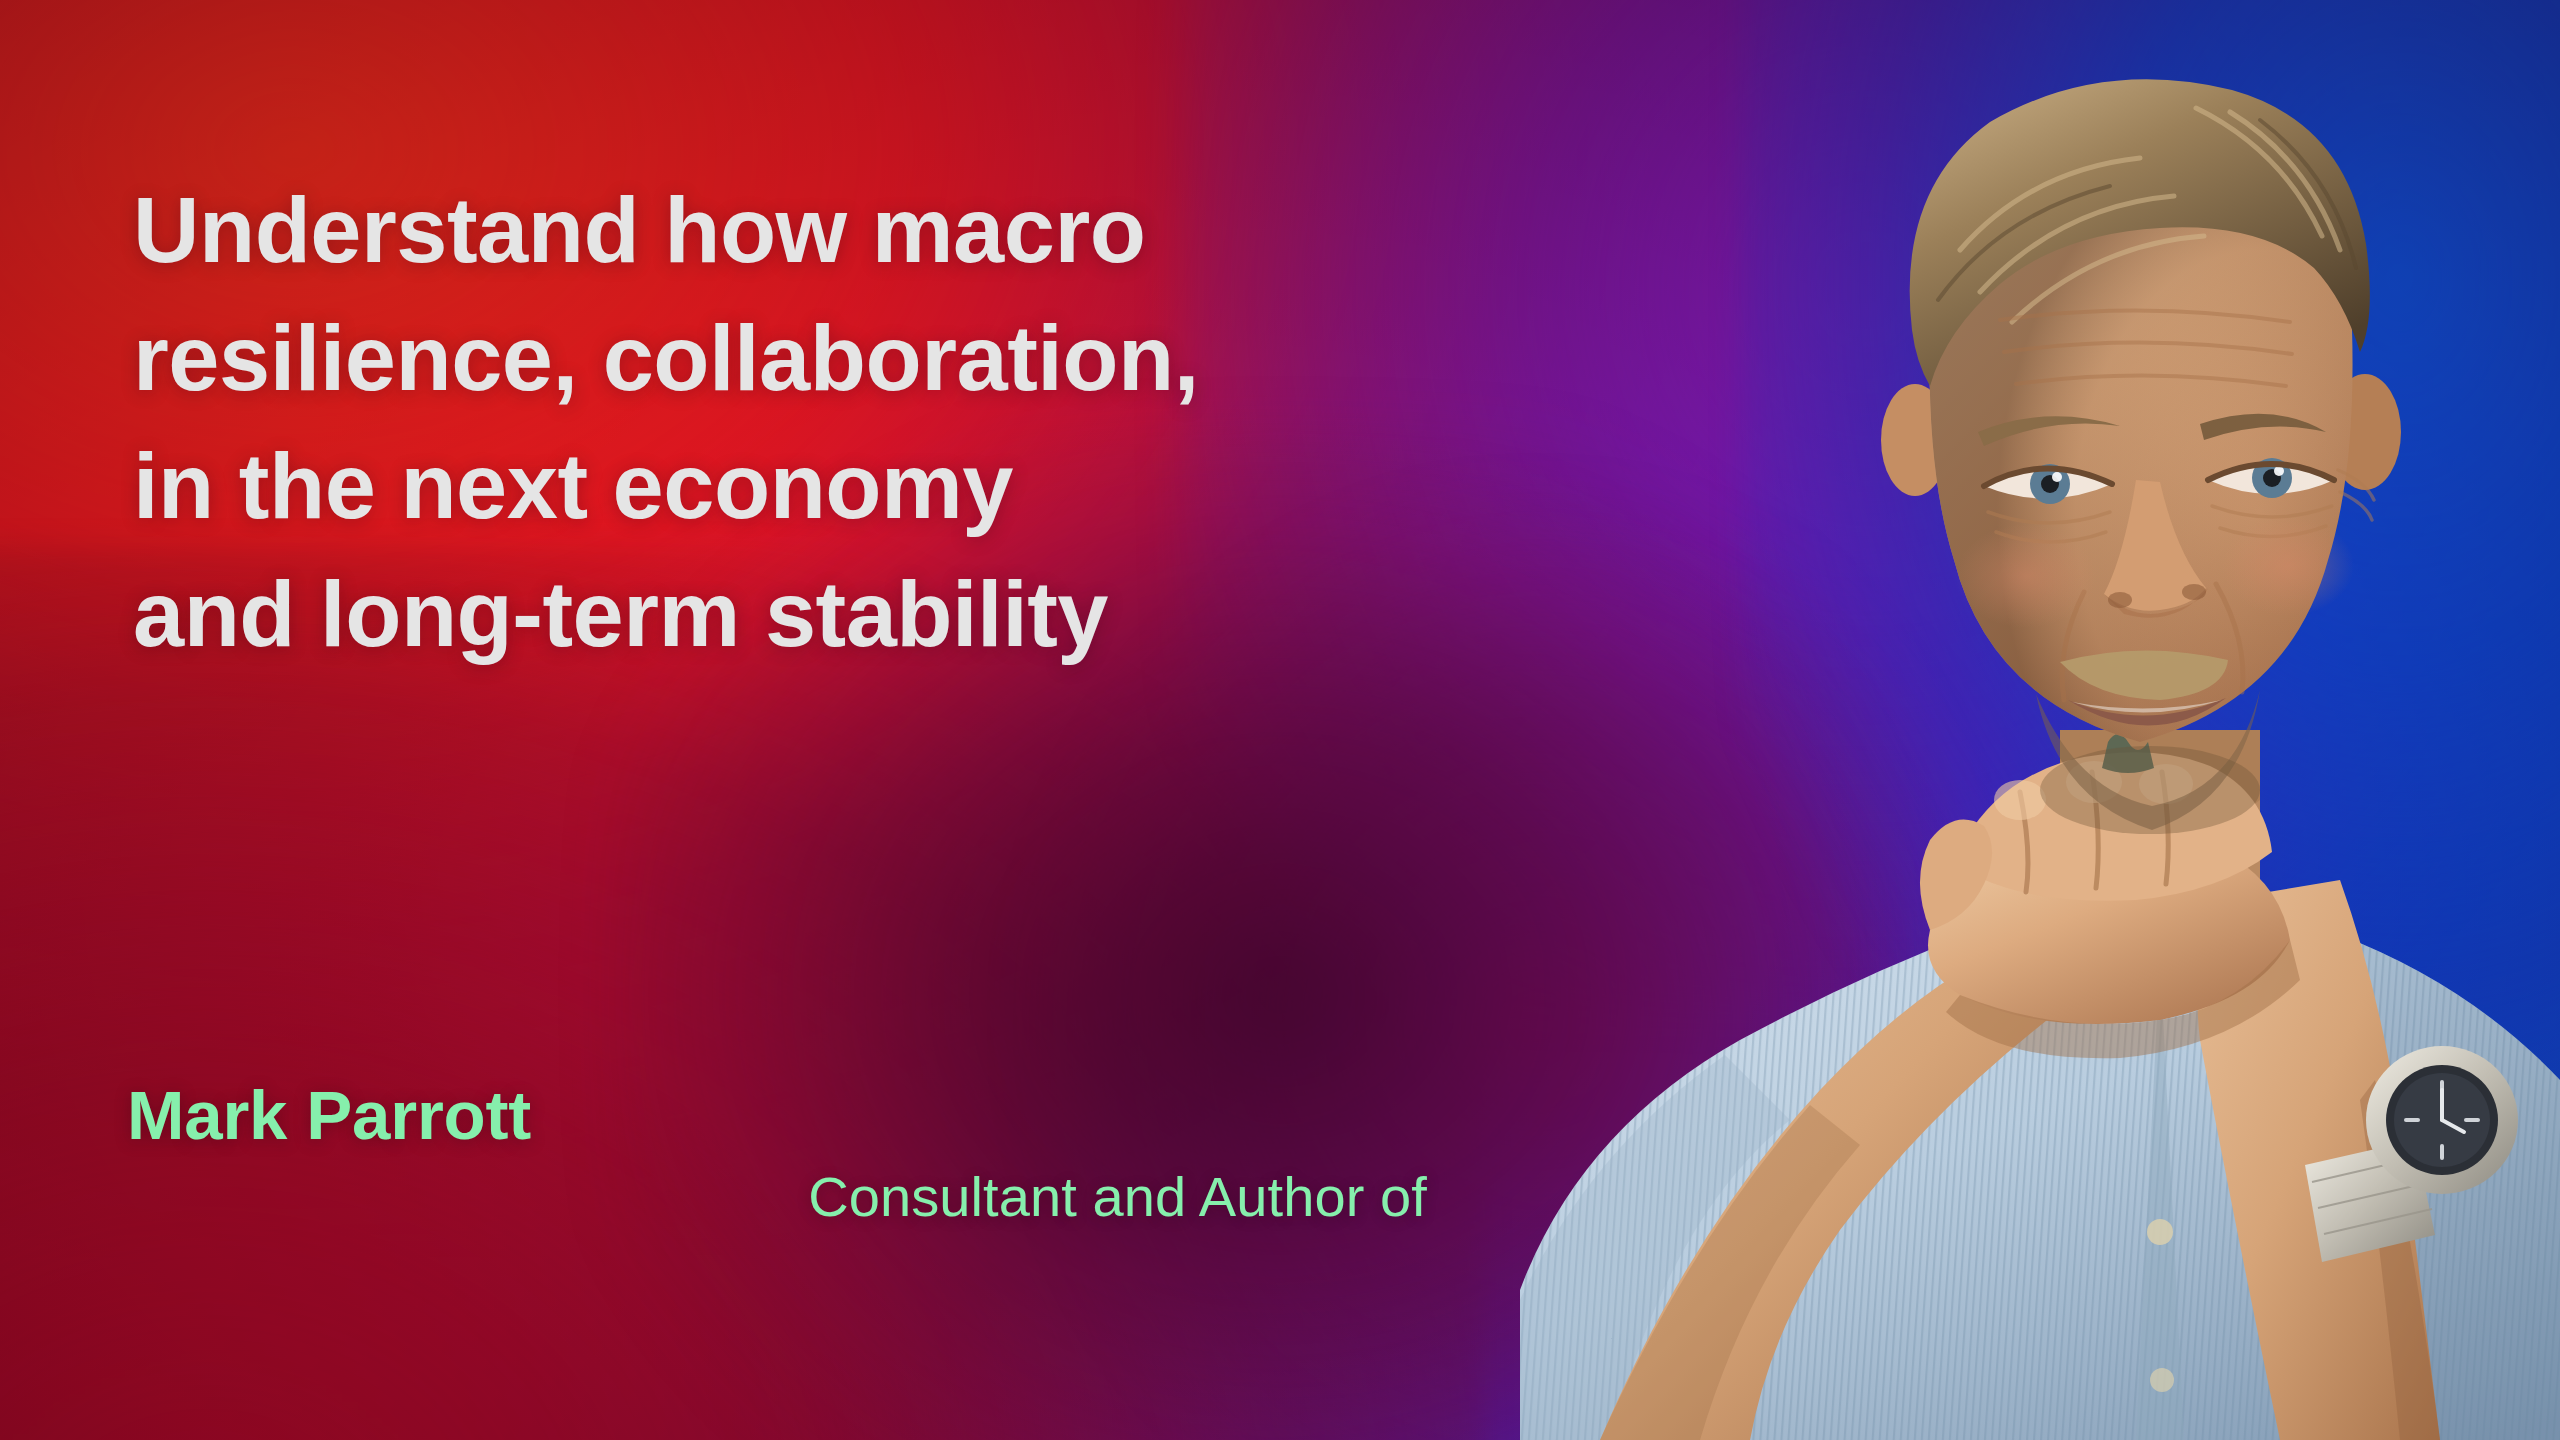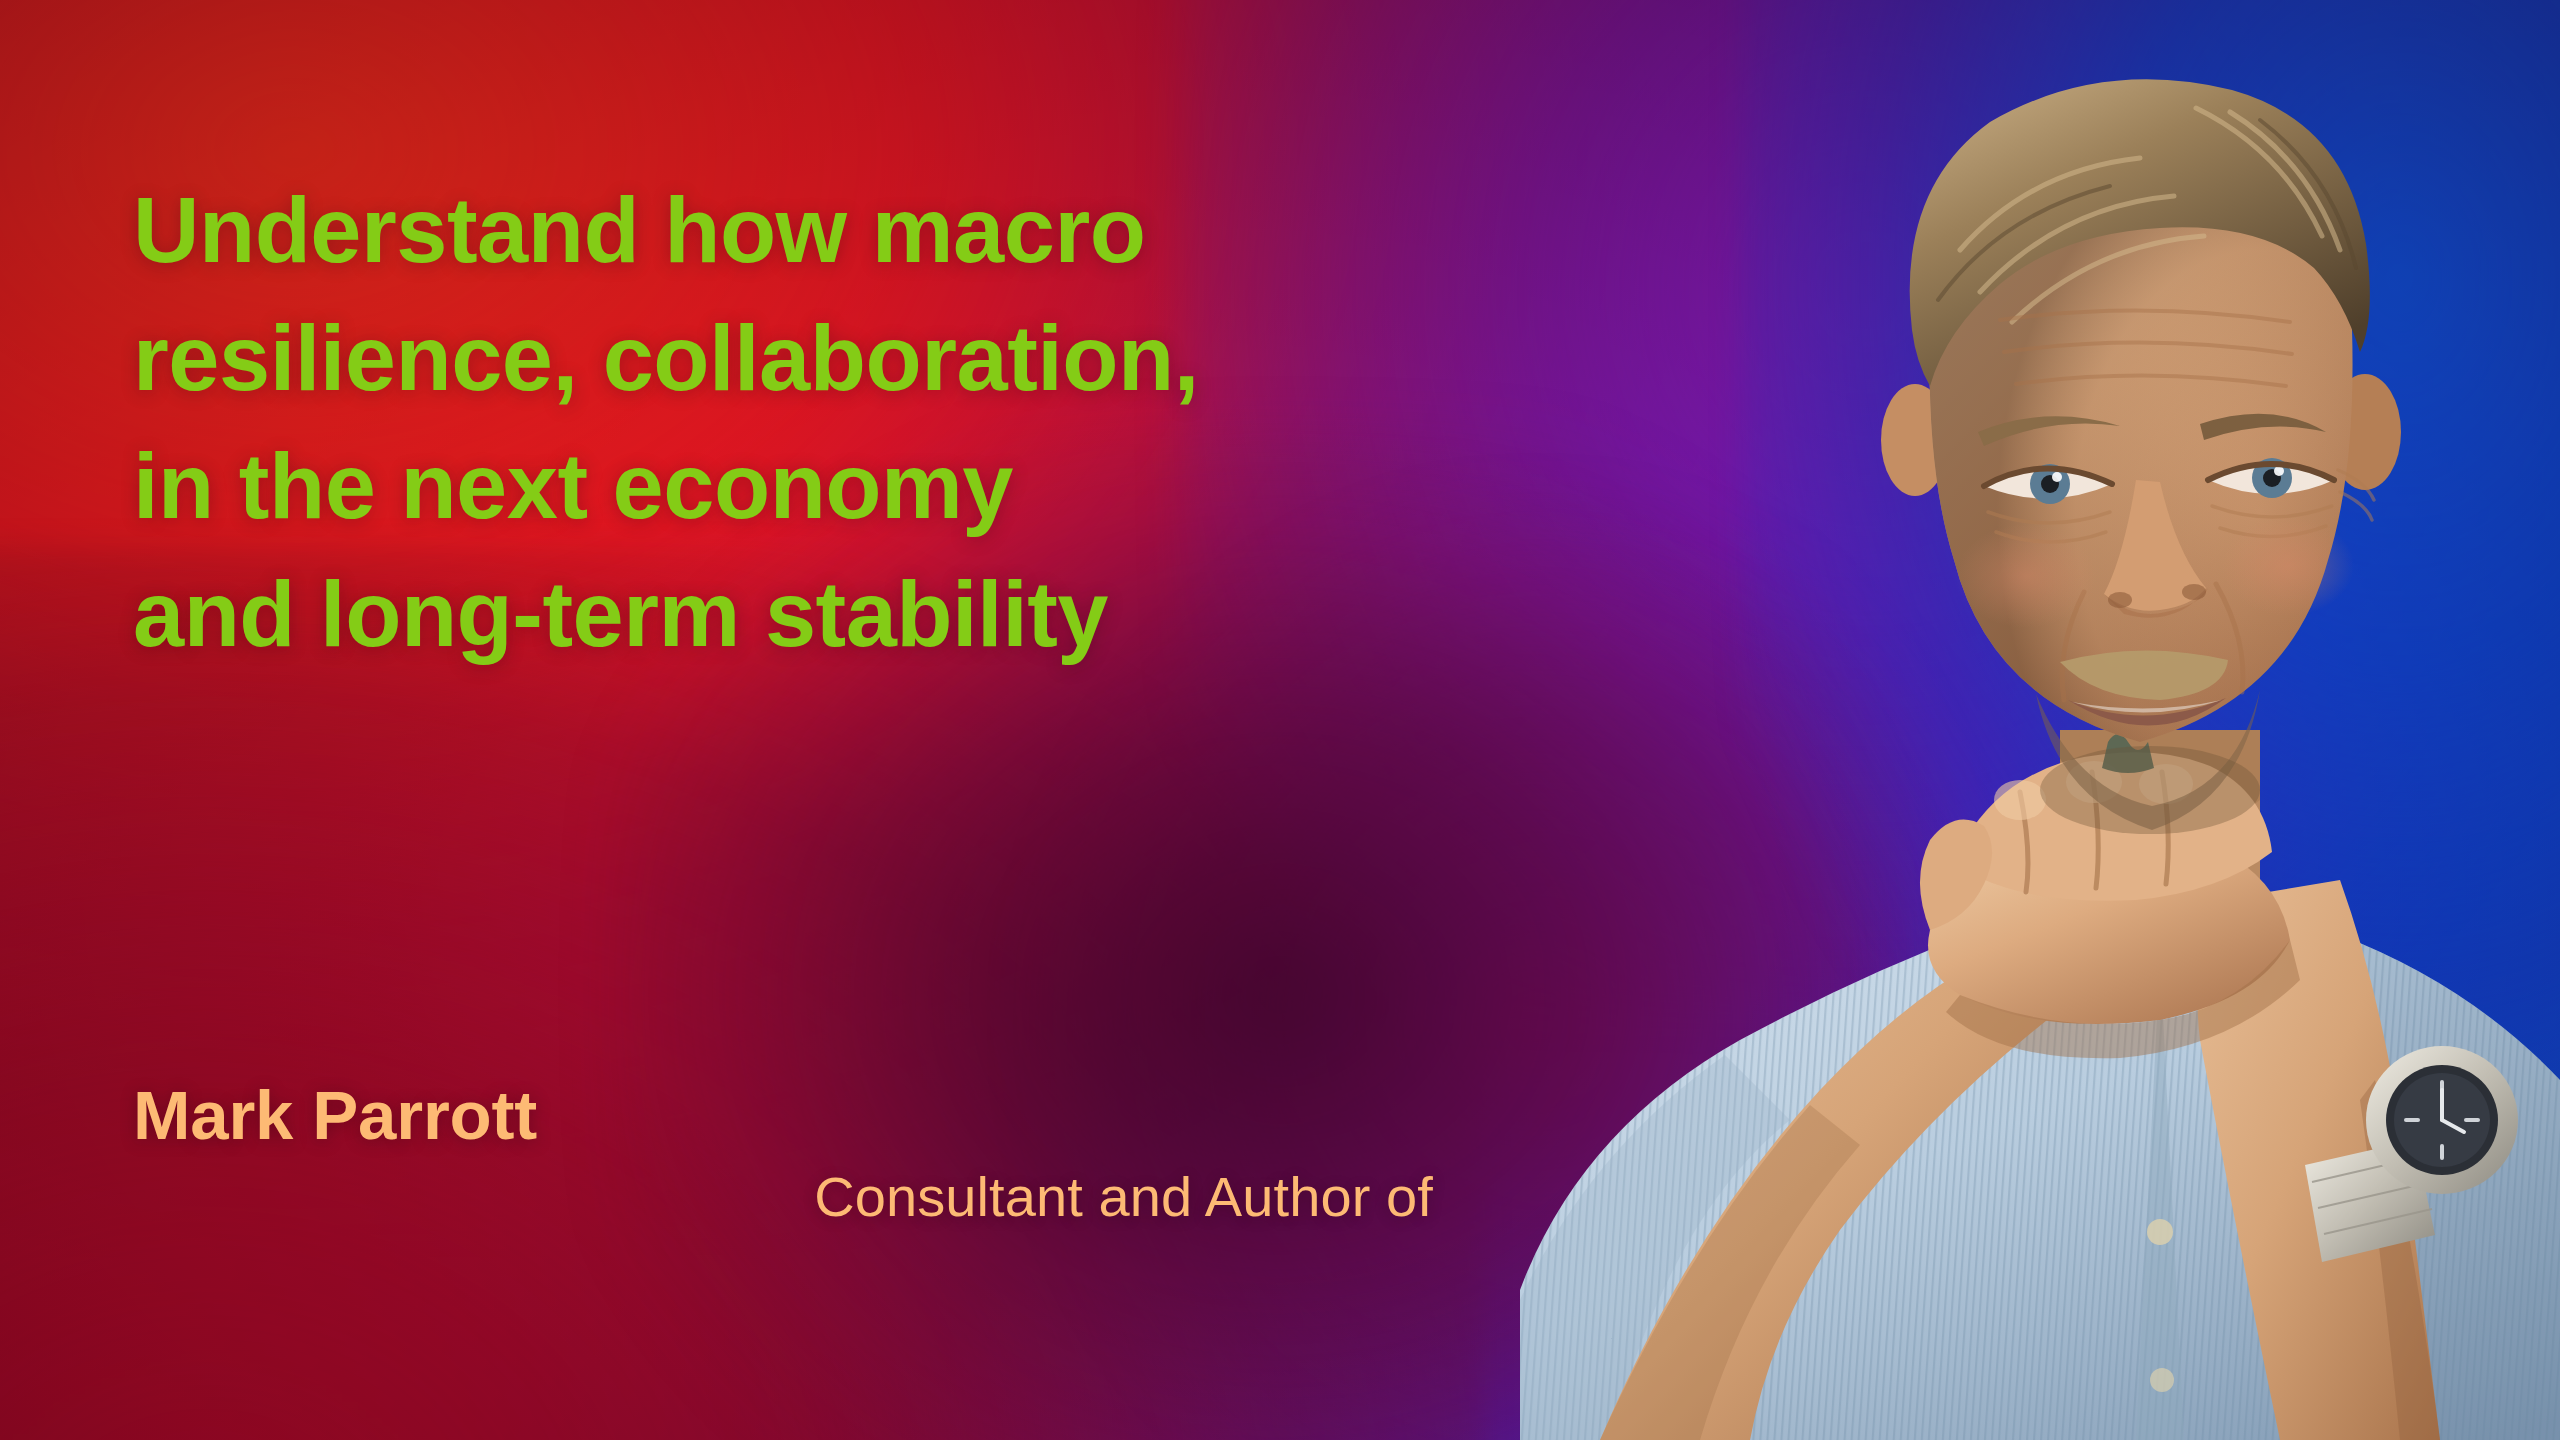--- a/index.html
+++ b/index.html
@@ -117,35 +117,35 @@
       rgba(20,0,14,0.22) 68%,
       rgba(24,0,16,0.42) 100%);
   }
 
   
   .headline {
     position: absolute;
     left: 133px;
     top: 104px;
     width: 1400px;
-    color: #84cc16;
+    color: #e5e5e5;
     font-size: 92px;
     font-weight: 700;
     line-height: 128px;
     letter-spacing: -0.5px;
     text-shadow: 0 2px 18px rgba(40,0,20,0.30);
   }
   .headline .ln { display: block; white-space: nowrap; }
 
   .namecard {
     position: absolute;
-    left: 133px;
+    left: 127px;
     top: 1075px;
     width: 1300px;
-    color: #fdba74;
+    color: #86efac;
   }
   .name {
     display: block;
     font-size: 69px;
     font-weight: 700;
     line-height: 82px;
     letter-spacing: -0.2px;
     text-shadow: 0 2px 16px rgba(40,0,20,0.35);
   }
   .role {

